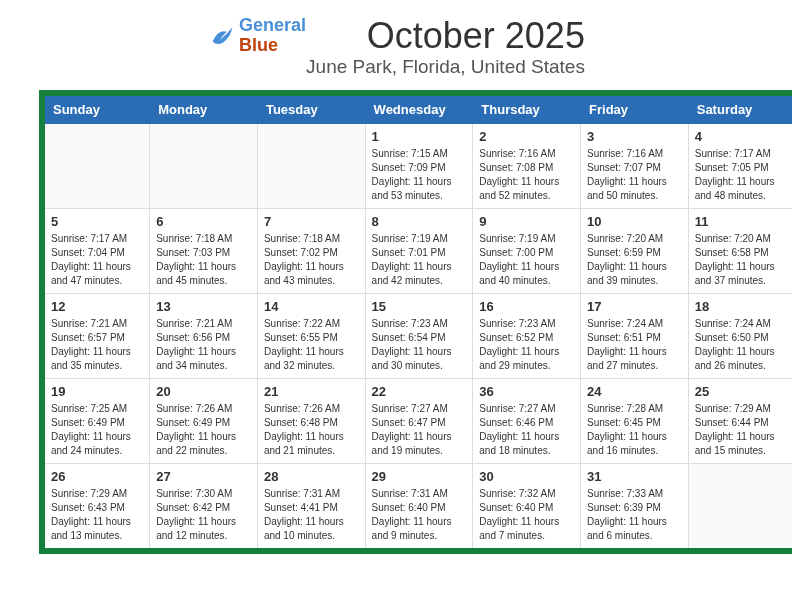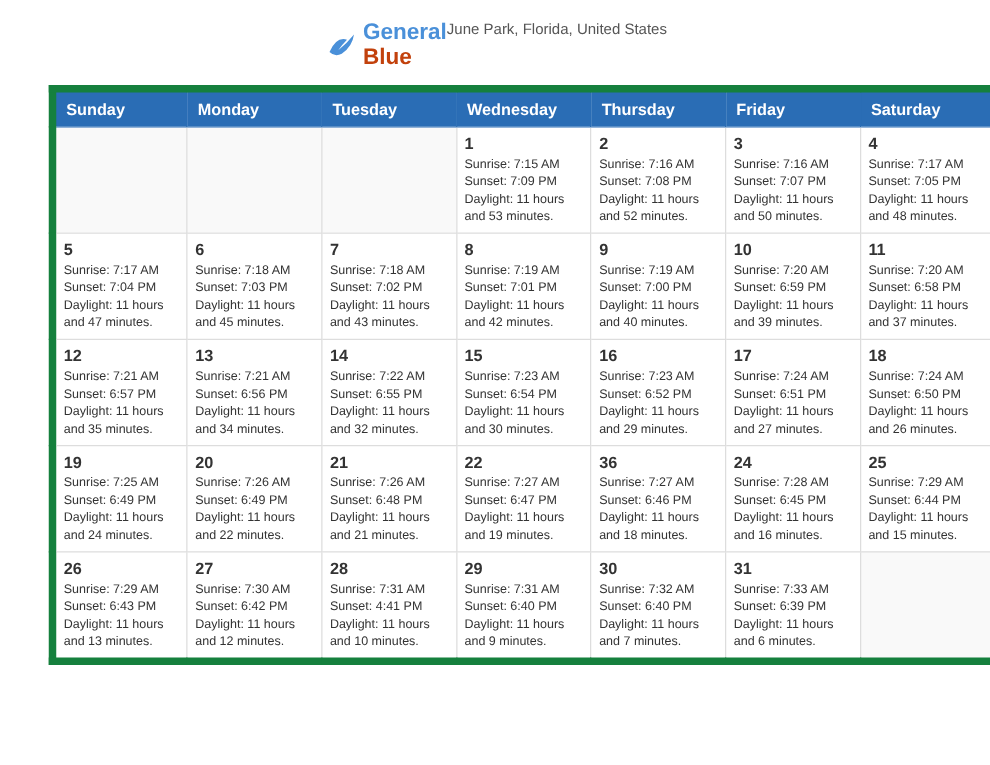--- a/index.html
+++ b/index.html
@@ -37,21 +37,21 @@
     .title-section {
       text-align: right;
     }
     .month-title {
       font-size: 36px;
       font-weight: 300;
       color: #333;
       line-height: 1.1;
     }
     .location {
-      font-size: 12px;
+      font-size: 19px;
       color: #555;
     }
     .calendar {
       width: 100%;
       border-collapse: collapse;
       border: 6px solid #15803d;
       margin-left: 23px;
     }
     .calendar th {
       background-color: #2a6db5;
@@ -94,20 +94,21 @@
   <div class="logo">
     <svg class="logo-bird" viewBox="0 0 40 40" xmlns="http://www.w3.org/2000/svg">
       <path d="M8 28 Q16 10 28 14 Q22 20 18 26 Q28 18 36 8 Q34 22 22 30 Q14 34 8 28Z" fill="#4a90d9"></path>
     </svg>
     <div>
       <div class="logo-text"><span>General</span></div>
       <div class="logo-text" style="color:#c2410c;">Blue</div>
     </div>
   </div>
   <div class="title-section">
+    <div class="month-title">October 2025</div>
     <div class="location">June Park, Florida, United States</div>
   </div>
 </div>
 
 <table class="calendar">
   <thead>
     <tr>
       <th>Sunday</th>
       <th>Monday</th>
       <th>Tuesday</th>

